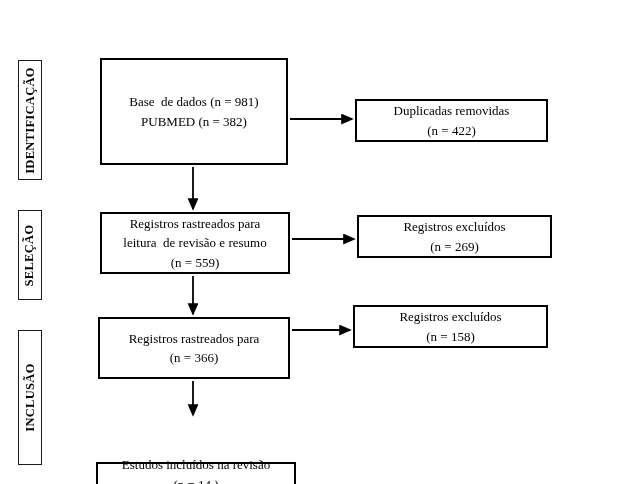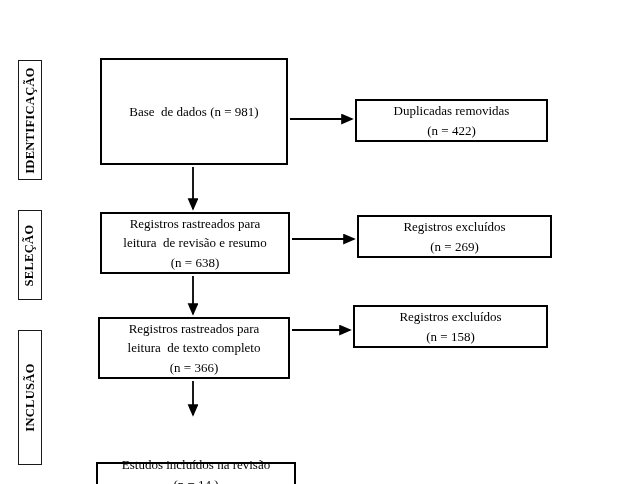--- a/index.html
+++ b/index.html
@@ -123,41 +123,41 @@
 
     <line x1="193" y1="276" x2="193" y2="314" stroke="#000000" stroke-width="1.8" marker-end="url(#arrowhead)"></line>
 
     <line x1="292" y1="330" x2="350" y2="330" stroke="#000000" stroke-width="1.8" marker-end="url(#arrowhead)"></line>
 
     <line x1="193" y1="381" x2="193" y2="415" stroke="#000000" stroke-width="1.8" marker-end="url(#arrowhead)"></line>
   </svg>
 
   <div class="flow-box" id="box-bases">
     <span class="line">Base  de dados (n = 981)</span>
+    <span class="line">PUBMED (n = 382)</span>
   </div>
 
   <div class="flow-box" id="box-duplicadas">
     <span class="line">Duplicadas removidas</span>
     <span class="line">(n = 422)</span>
   </div>
 
   <div class="flow-box" id="box-titulo">
     <span class="line">Registros rastreados para</span>
     <span class="line">leitura  de revisão e resumo</span>
-    <span class="line">(n = 638)</span>
+    <span class="line">(n = 559)</span>
   </div>
 
   <div class="flow-box" id="box-excluidos-1">
     <span class="line">Registros excluídos</span>
     <span class="line">(n = 269)</span>
   </div>
 
   <div class="flow-box" id="box-texto">
     <span class="line">Registros rastreados para</span>
-    <span class="line">leitura  de texto completo</span>
     <span class="line">(n = 366)</span>
   </div>
 
   <div class="flow-box" id="box-excluidos-2">
     <span class="line">Registros excluídos</span>
     <span class="line">(n = 158)</span>
   </div>
 
   <div class="flow-box" id="box-incluidos">
     <span class="line">Estudos incluídos na revisão</span>

